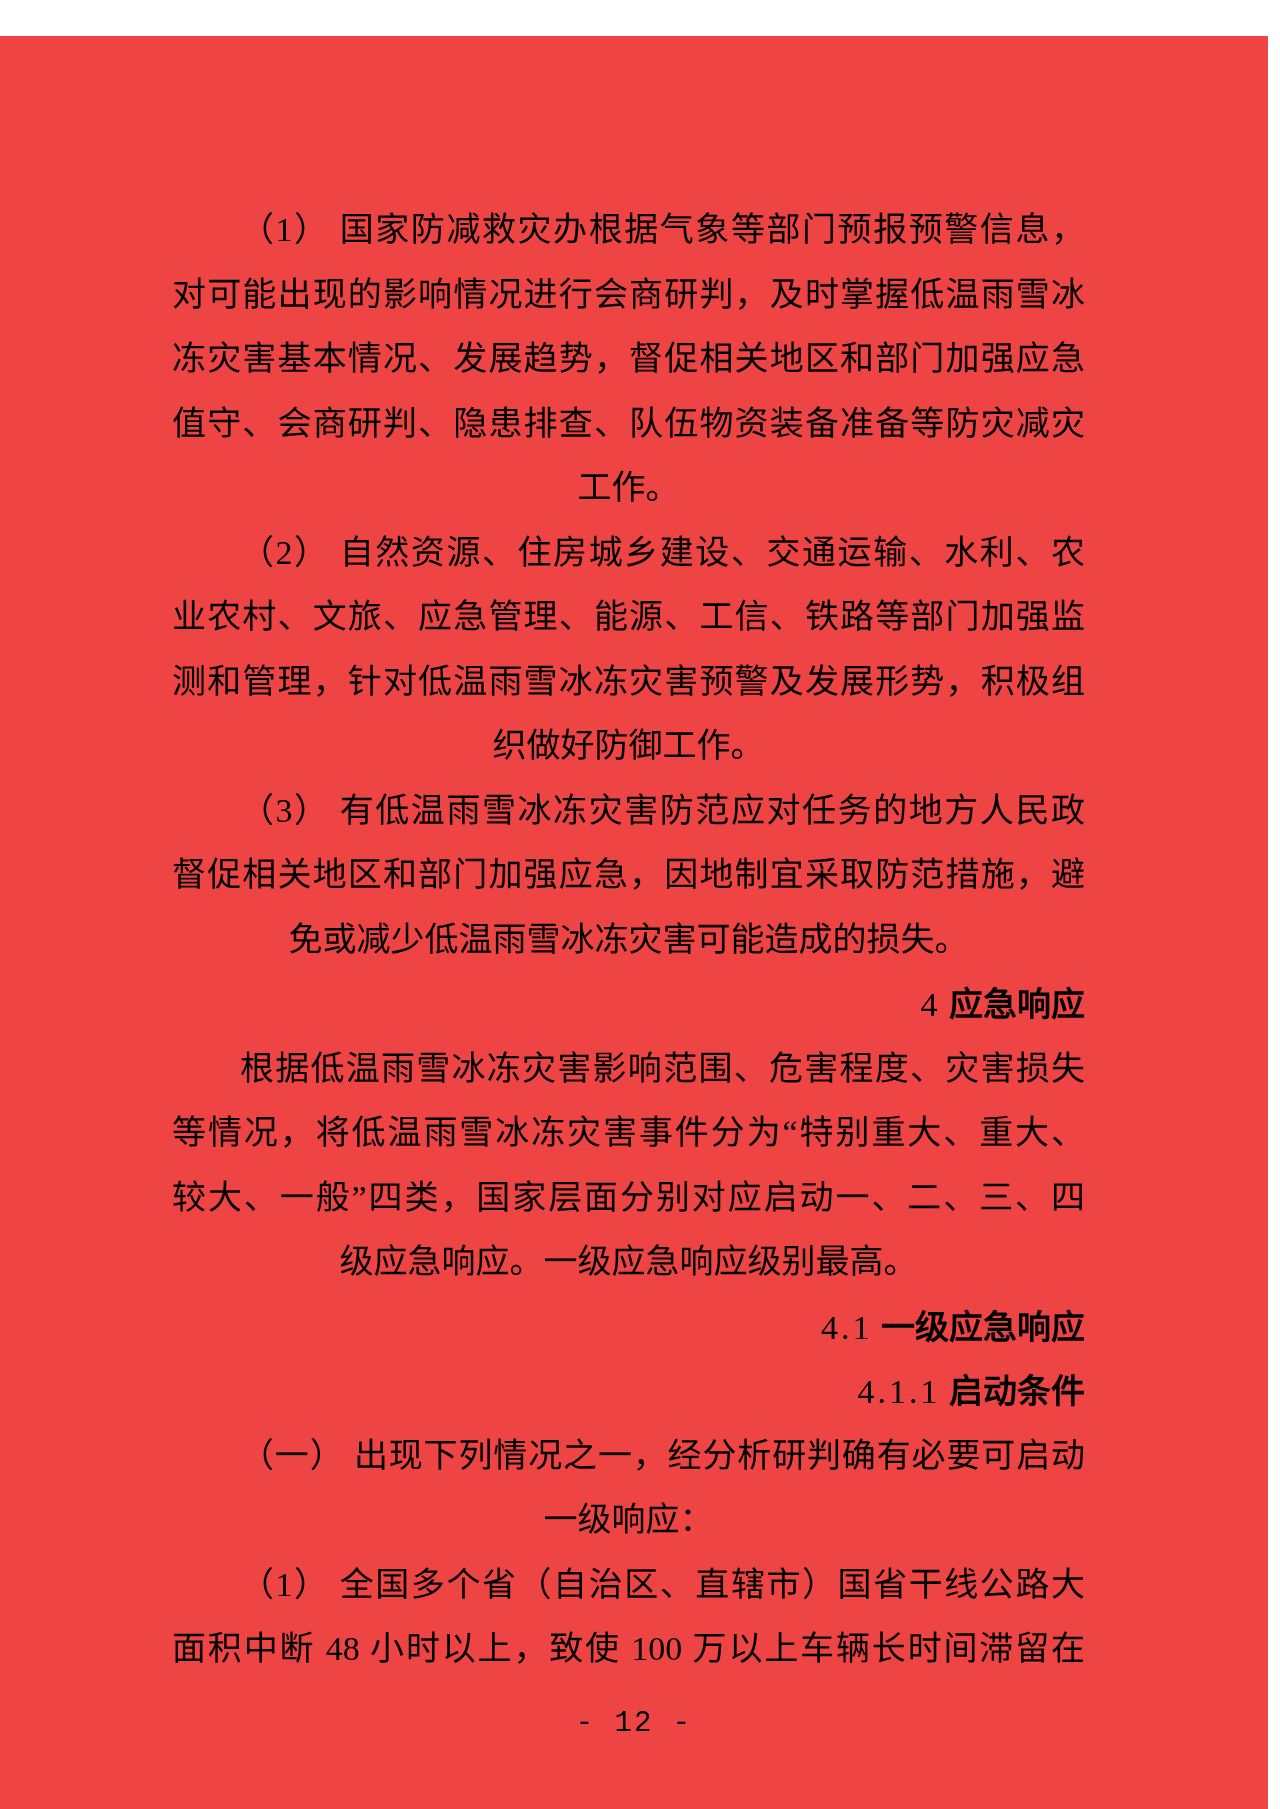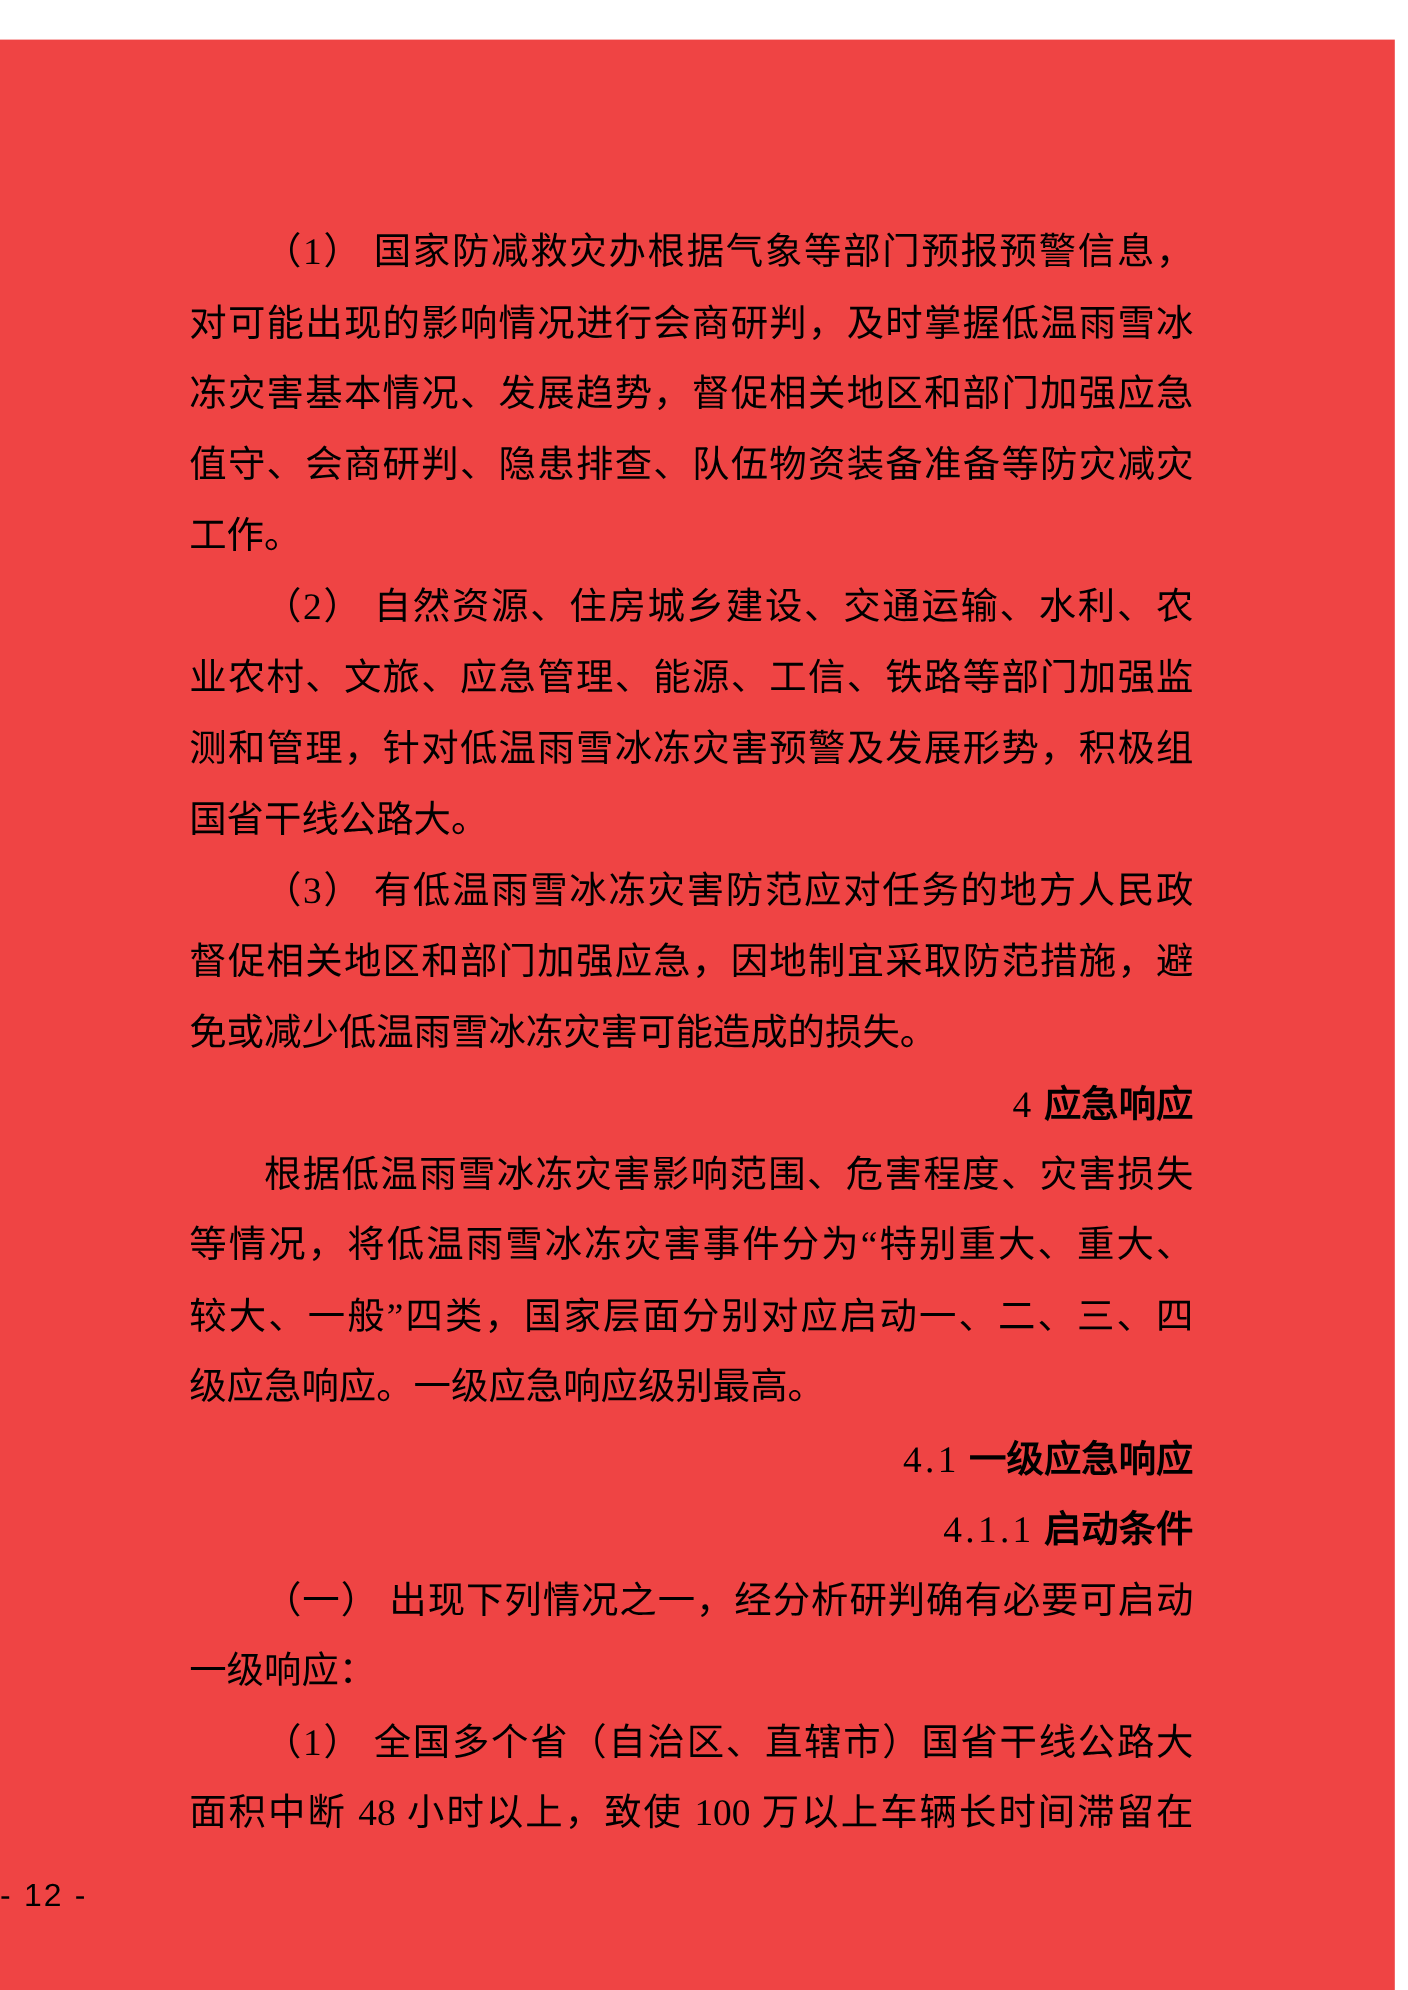--- a/index.html
+++ b/index.html
@@ -38,21 +38,21 @@
     text-justify: inter-character;
   }
   
   .line.full {
     text-align: justify;
     text-align-last: justify;
     text-justify: inter-character;
   }
   
   .line.last {
-    text-align: left;
+    text-align: center;
   }
   
   .line.heading {
     text-indent: 2em;
     text-align: right;
   }
   .h-num {
     font-family: "Liberation Serif", "DejaVu Serif", serif;
     letter-spacing: 3px;
   }
@@ -60,40 +60,41 @@
     font-weight: bold;
     font-family: "Liberation Sans", "DejaVu Sans", sans-serif;
   }
   .page-number {
     position: absolute;
     top: 1668px;
     left: 0;
     width: 100%;
     height: 40px;
     line-height: 40px;
+    text-align: center;
     font-size: 29px;
     letter-spacing: 2px;
-    font-family: Liberation Sans, sans-serif;
+    font-family: Liberation Mono, monospace;
     color: #000000;
   }
 </style>
 </head>
 <body>
 
 <div class="page">
   <main class="text-block">
       <div class="line first">（1） 国家防减救灾办根据气象等部门预报预警信息，</div>
       <div class="line full">对可能出现的影响情况进行会商研判，及时掌握低温雨雪冰</div>
       <div class="line full">冻灾害基本情况、发展趋势，督促相关地区和部门加强应急</div>
       <div class="line full">值守、会商研判、隐患排查、队伍物资装备准备等防灾减灾</div>
       <div class="line last">工作。</div>
       <div class="line first">（2） 自然资源、住房城乡建设、交通运输、水利、农</div>
       <div class="line full">业农村、文旅、应急管理、能源、工信、铁路等部门加强监</div>
       <div class="line full">测和管理，针对低温雨雪冰冻灾害预警及发展形势，积极组</div>
-      <div class="line last">国省干线公路大。</div>
+      <div class="line last">织做好防御工作。</div>
       <div class="line first">（3） 有低温雨雪冰冻灾害防范应对任务的地方人民政</div>
       <div class="line full">督促相关地区和部门加强应急，因地制宜采取防范措施，避</div>
       <div class="line last">免或减少低温雨雪冰冻灾害可能造成的损失。</div>
       <div class="line heading"><span class="h-num">4</span> <span class="h-label">应急响应</span></div>
       <div class="line first">根据低温雨雪冰冻灾害影响范围、危害程度、灾害损失</div>
       <div class="line full">等情况，将低温雨雪冰冻灾害事件分为“特别重大、重大、</div>
       <div class="line full">较大、一般”四类，国家层面分别对应启动一、二、三、四</div>
       <div class="line last">级应急响应。一级应急响应级别最高。</div>
       <div class="line heading"><span class="h-num">4.1</span> <span class="h-label">一级应急响应</span></div>
       <div class="line heading"><span class="h-num">4.1.1</span> <span class="h-label">启动条件</span></div>

